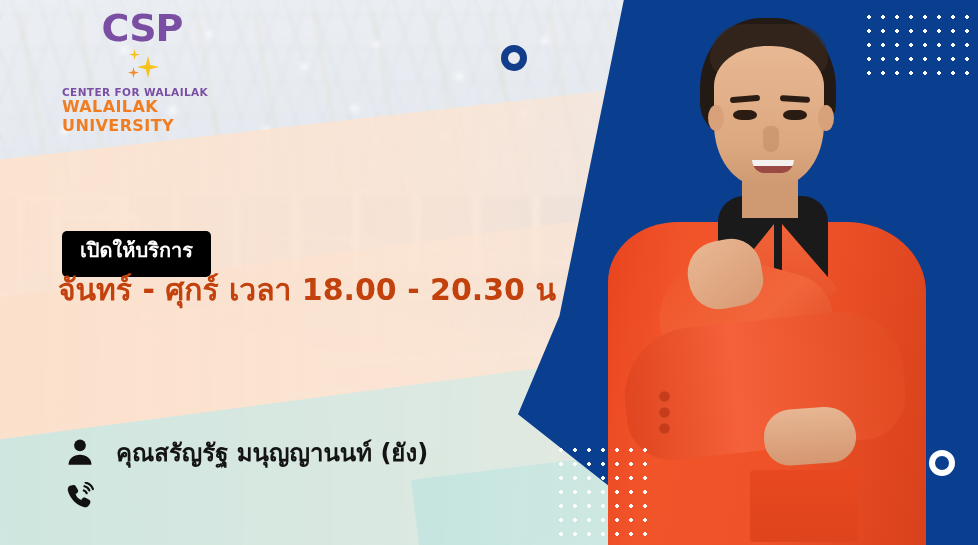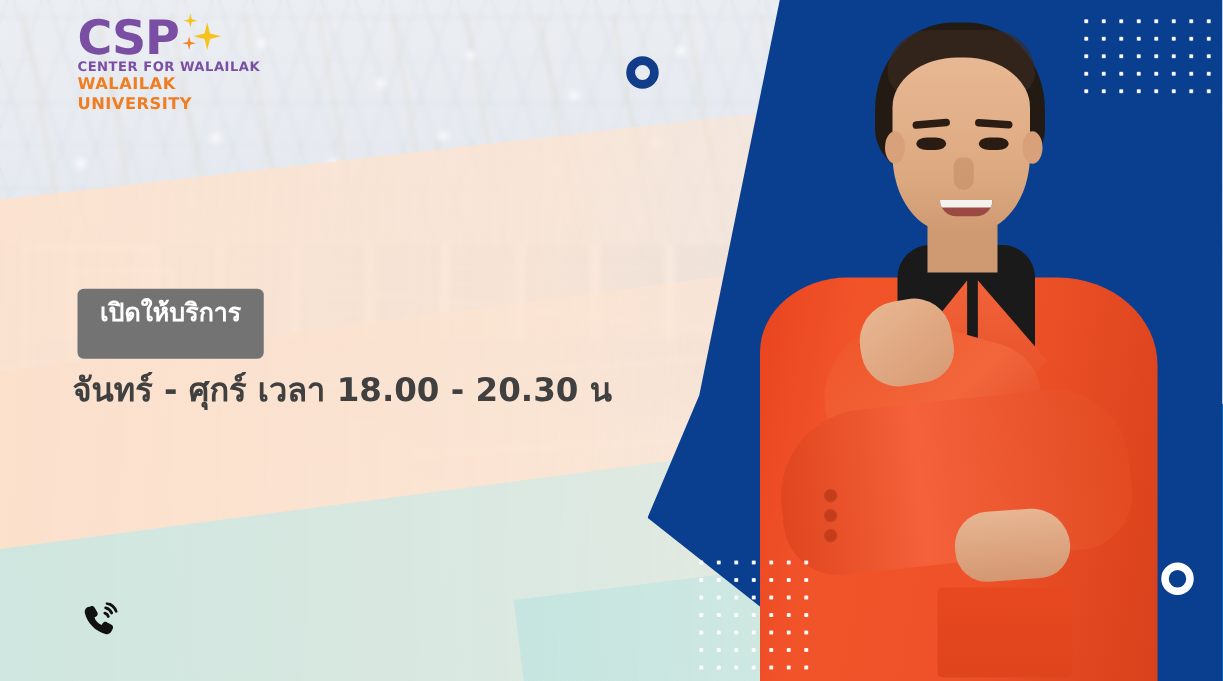--- a/index.html
+++ b/index.html
@@ -224,70 +224,70 @@
   .p-pocket {
     position: absolute; left: 150px; top: 470px; width: 108px; height: 72px;
     background: linear-gradient(180deg,#e8481f,#de441d);
     border-radius: 4px;
   }
   .p-btn { position:absolute; left: 60px; width: 9px; height: 9px; border-radius:50%;
            background:#c43c19; box-shadow: 0 0 0 1px rgba(0,0,0,.12); }
 
   
   .logo { position: absolute; left: 62px; top: 10px; width: 160px; }
-  .logo-top { display: flex; align-items: flex-end; gap: 2px; }
+  .logo-top { display: flex; align-items: center; gap: 2px; flex-direction: column; }
   .logo-csp {
     font-family: "DejaVu Sans", sans-serif;
     font-size: 38px; font-weight: 700; letter-spacing: -1px;
     color: #7a4fa3; line-height: .95;
   }
   .sparkles { position: relative; width: 30px; height: 38px; }
   .star {
     position: absolute;
     background: #f7c21b;
     clip-path: polygon(50% 0%, 60% 40%, 100% 50%, 60% 60%, 50% 100%, 40% 60%, 0% 50%, 40% 40%);
   }
   .star.s1 { left: 10px; top: 8px; width: 22px; height: 22px; background:#f7c21b; }
   .star.s2 { left: 2px;  top: 1px; width: 11px; height: 11px; background:#f7c21b; }
   .star.s3 { left: 1px;  top: 19px; width: 11px; height: 11px; background:#f2892b; }
   .logo-l1, .logo-l2 {
     font-size: 10.5px; font-weight: 700; color: #7a4fa3; letter-spacing: .4px; line-height: 1.18;
   }
   .logo-l3 {
-    font-size: 13px; font-weight: 700; color: #f07d22; letter-spacing: .4px; line-height: 1.18;
+    font-size: 16px; font-weight: 700; color: #f07d22; letter-spacing: .4px; line-height: 1.18;
   }
 
   
   .content { position: absolute; left: 0; top: 0; width: 600px; height: 100%; }
   .headline {
     position: absolute; left: 56px; top: 103px;
     color: #143a82;
     font-size: 46px; font-weight: 700; line-height: 1.0;
     letter-spacing: -.5px;
     text-shadow: 0 1px 0 rgba(255,255,255,.25);
   }
   .headline .l2 { display: block; font-size: 42px; margin-top: 9px; }
 
   .badge {
     position: absolute;
-    background: #737373;
+    background: #000000;
     color: #ffffff;
     font-size: 20px; font-weight: 700;
-    padding: 8px 18px 26px 18px;
+    padding: 8px 18px 16px 18px;
     border-radius: 5px;
     line-height: 1.1;
     white-space: nowrap;
   }
   .badge-open { left: 62px; top: 231px; }
   .badge-contact { left: 62px; top: 377px; }
 
   .schedule {
-    position: absolute; left: 58px; top: 291px;
-    color: #404040;
-    font-size: 26px; font-weight: 600;
+    position: absolute; left: 58px; top: 266px;
+    color: #c2410c;
+    font-size: 30px; font-weight: 600;
     white-space: nowrap;
   }
 
   .contact-row {
     position: absolute; display: flex; align-items: center; gap: 16px;
   }
   .row-person { left: 60px; top: 432px; }
   .row-phone  { left: 60px; top: 478px; }
   .c-icon { width: 40px; height: 40px; display:flex; align-items:center; justify-content:center; flex:0 0 40px; }
   .c-text { color:#141414; font-size: 24px; font-weight: 600; white-space: nowrap; }
@@ -386,20 +386,29 @@
   </div>
 
   <div class="content">
 
 
     <div class="badge badge-open">เปิดให้บริการ</div>
 
     <div class="schedule">จันทร์ - ศุกร์   เวลา 18.00 - 20.30 น</div>
 
 
+    <div class="contact-row row-person">
+      <span class="c-icon">
+        <svg width="32" height="32" viewBox="0 0 24 24" aria-hidden="true">
+          <circle cx="12" cy="7" r="4.4" fill="#111111"></circle>
+          <path d="M3.4 21.5c0-4.6 3.9-7.4 8.6-7.4s8.6 2.8 8.6 7.4z" fill="#111111"></path>
+        </svg>
+      </span>
+      <span class="c-text">คุณสรัญรัฐ  มนุญญานนท์ (ยัง)</span>
+    </div>
 
     <div class="contact-row row-phone">
       <span class="c-icon">
         <svg width="32" height="32" viewBox="0 0 24 24" aria-hidden="true">
           <path d="M6.3 2.4c.9-.5 2 -.2 2.5.7l1.6 2.8c.5.9.2 2-.7 2.5l-1 .6c.6 2 2.3 3.8 4.3 4.5l.6-1c.5-.9 1.6-1.2 2.5-.7l2.8 1.6c.9.5 1.2 1.6.7 2.5l-.9 1.6c-.7 1.2-2.1 1.8-3.4 1.4C9.4 17.4 4.4 12.4 2.9 6.3c-.3-1.3.3-2.7 1.5-3.4z" fill="#111111"></path>
           <path d="M15.4 3.2c1.6.4 3 1.5 3.6 3.1" fill="none" stroke="#111111" stroke-width="1.7" stroke-linecap="round"></path>
           <path d="M14.9 6.4c1 .3 1.8 1 2.1 2" fill="none" stroke="#111111" stroke-width="1.7" stroke-linecap="round"></path>
           <path d="M16.2 .5c2.5.5 4.6 2.3 5.5 4.8" fill="none" stroke="#111111" stroke-width="1.6" stroke-linecap="round"></path>
         </svg>
       </span>

